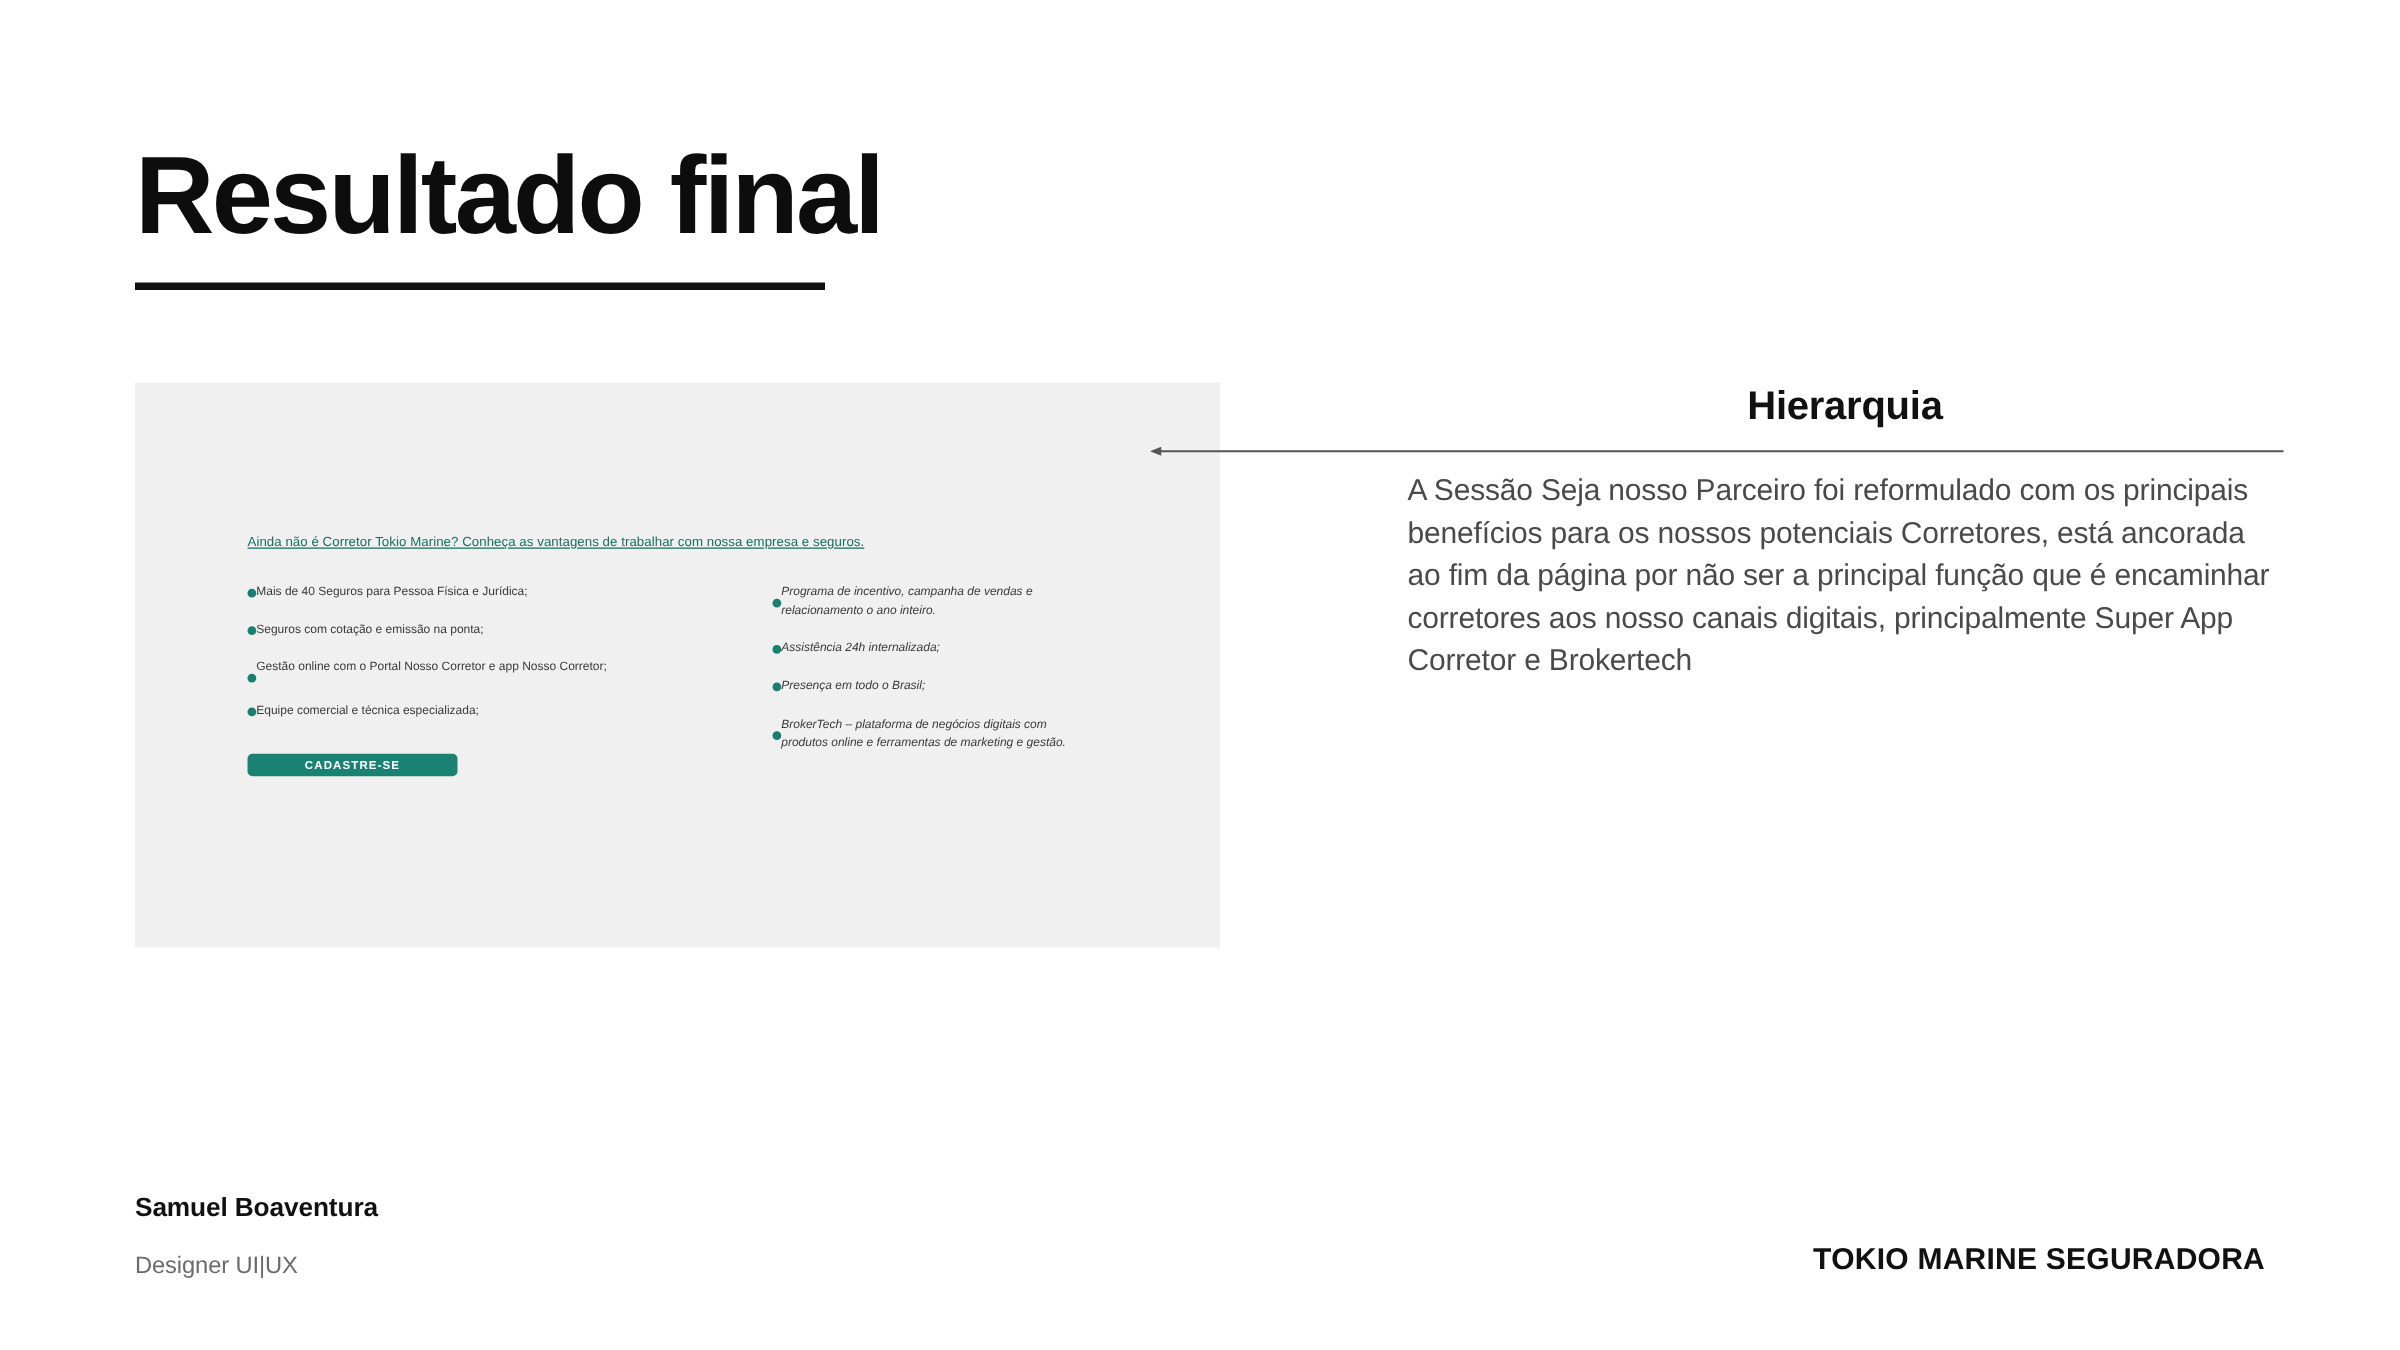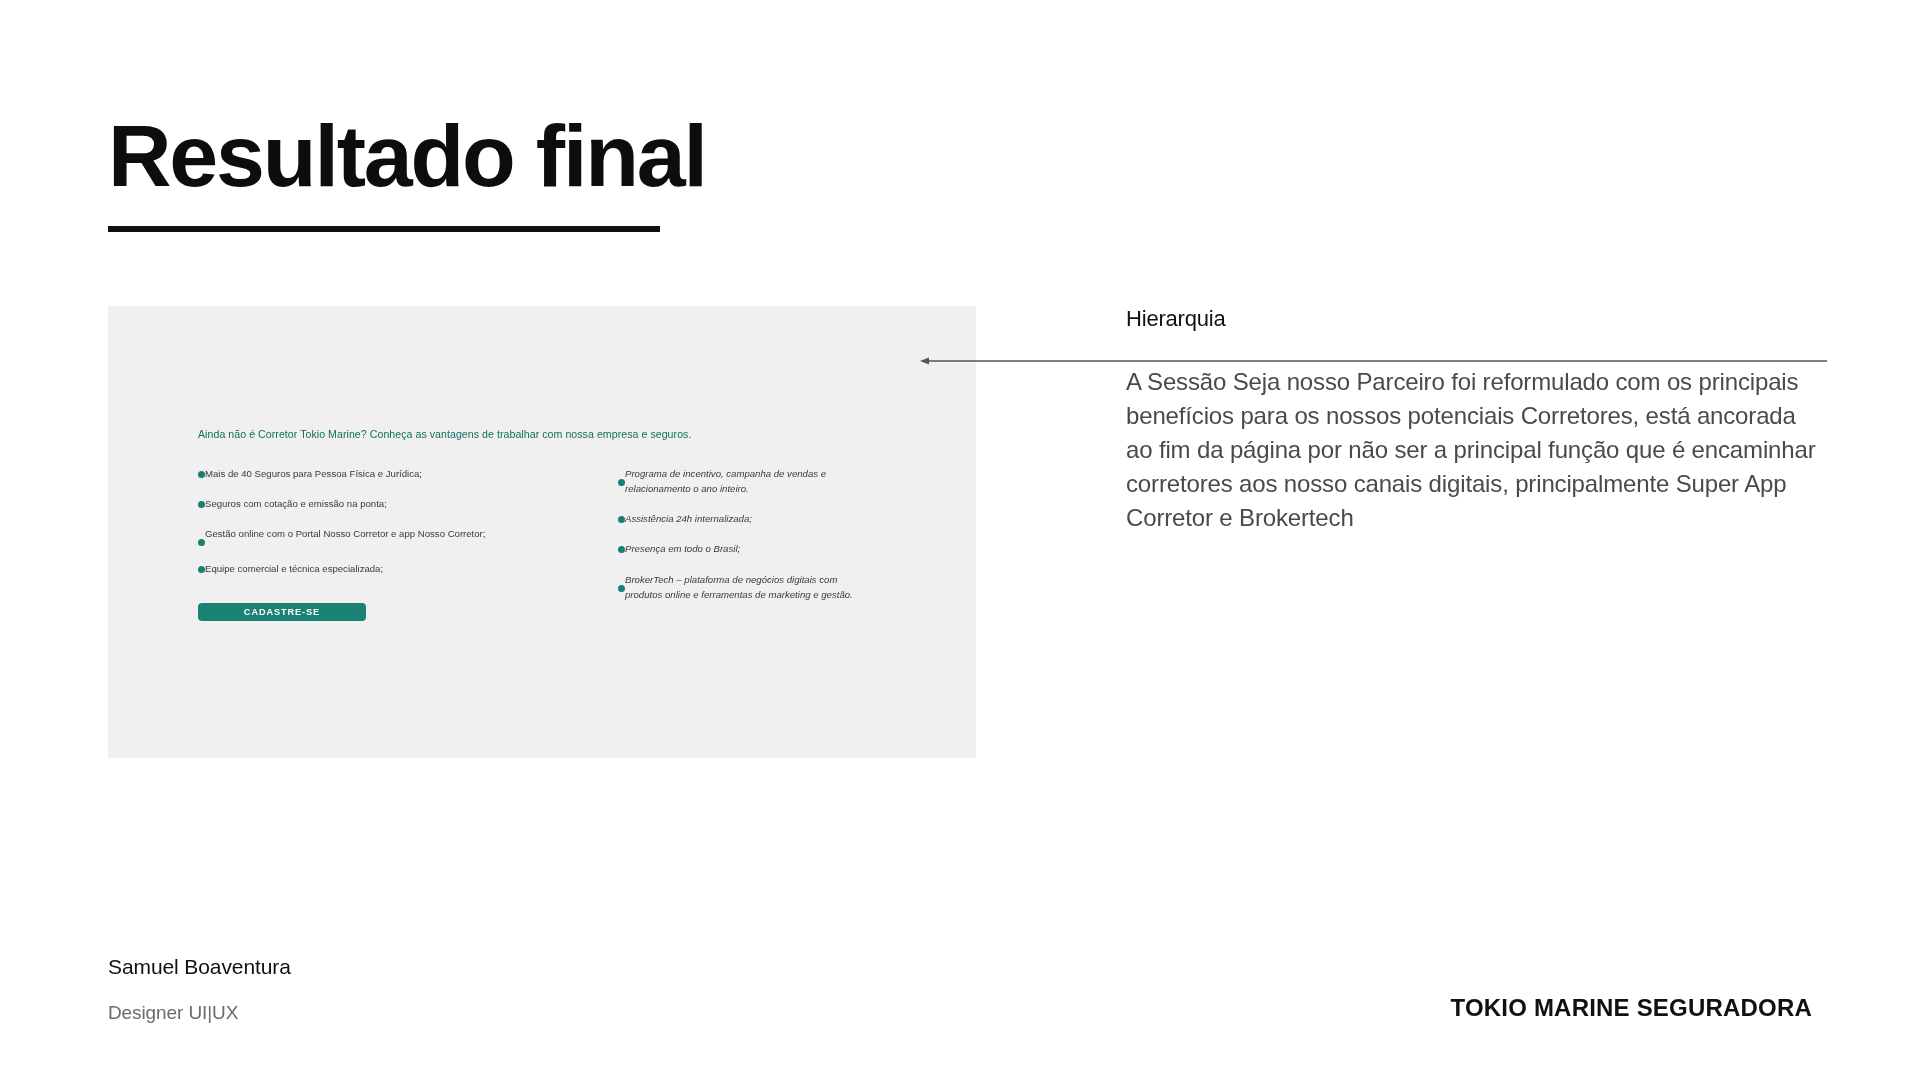--- a/index.html
+++ b/index.html
@@ -41,20 +41,21 @@
     font-size:15.5px;
     font-weight:bold;
     color:#1d1d1d;
     letter-spacing:0.1px;
   }
   .mock-sub {
     margin-top:25px;
     font-size:10.6px;
     color:#12705f;
     letter-spacing:0.05px;
+    text-decoration:underline;
   }
   .mock-cols {
     margin-top:26px;
     display:flex;
     gap:68px;
   }
   .mock-col { width:300px; }
   .mock-col.right { width:300px; padding-left:52px;font-style:italic; }
   .mock-li {
     display:flex;
@@ -86,24 +87,25 @@
     color:#ffffff;
     font-size:9.2px;
     font-weight:bold;
     letter-spacing:0.9px;
     cursor:pointer;
   }
 
   
   .callout { position:absolute; left:1126px; top:306px; width:700px; }
   .callout-title {
-    font-size:22px;
-    font-weight:normal;
+    font-size:32px;
+    font-weight:bold;
     color:#111111;
     letter-spacing:-0.2px;
+    text-align:center;
   }
   .callout-body {
     margin-top:33px;
     font-size:24px;
     line-height:1.42;
     color:#4a4a4a;
     letter-spacing:-0.15px;
   }
 
   
@@ -111,21 +113,21 @@
     position:absolute;
     left:920px; top:355px;
     width:907px; height:12px;
     pointer-events:none;
   }
 
   
   .footer-left { position:absolute; left:108px; bottom:56px; }
   .footer-name {
     font-size:21px;
-    font-weight:normal;
+    font-weight:bold;
     color:#111111;
     letter-spacing:-0.1px;
   }
   .footer-role {
     margin-top:23px;
     font-size:19px;
     color:#6b6b6b;
     letter-spacing:-0.1px;
   }
   .footer-brand {

